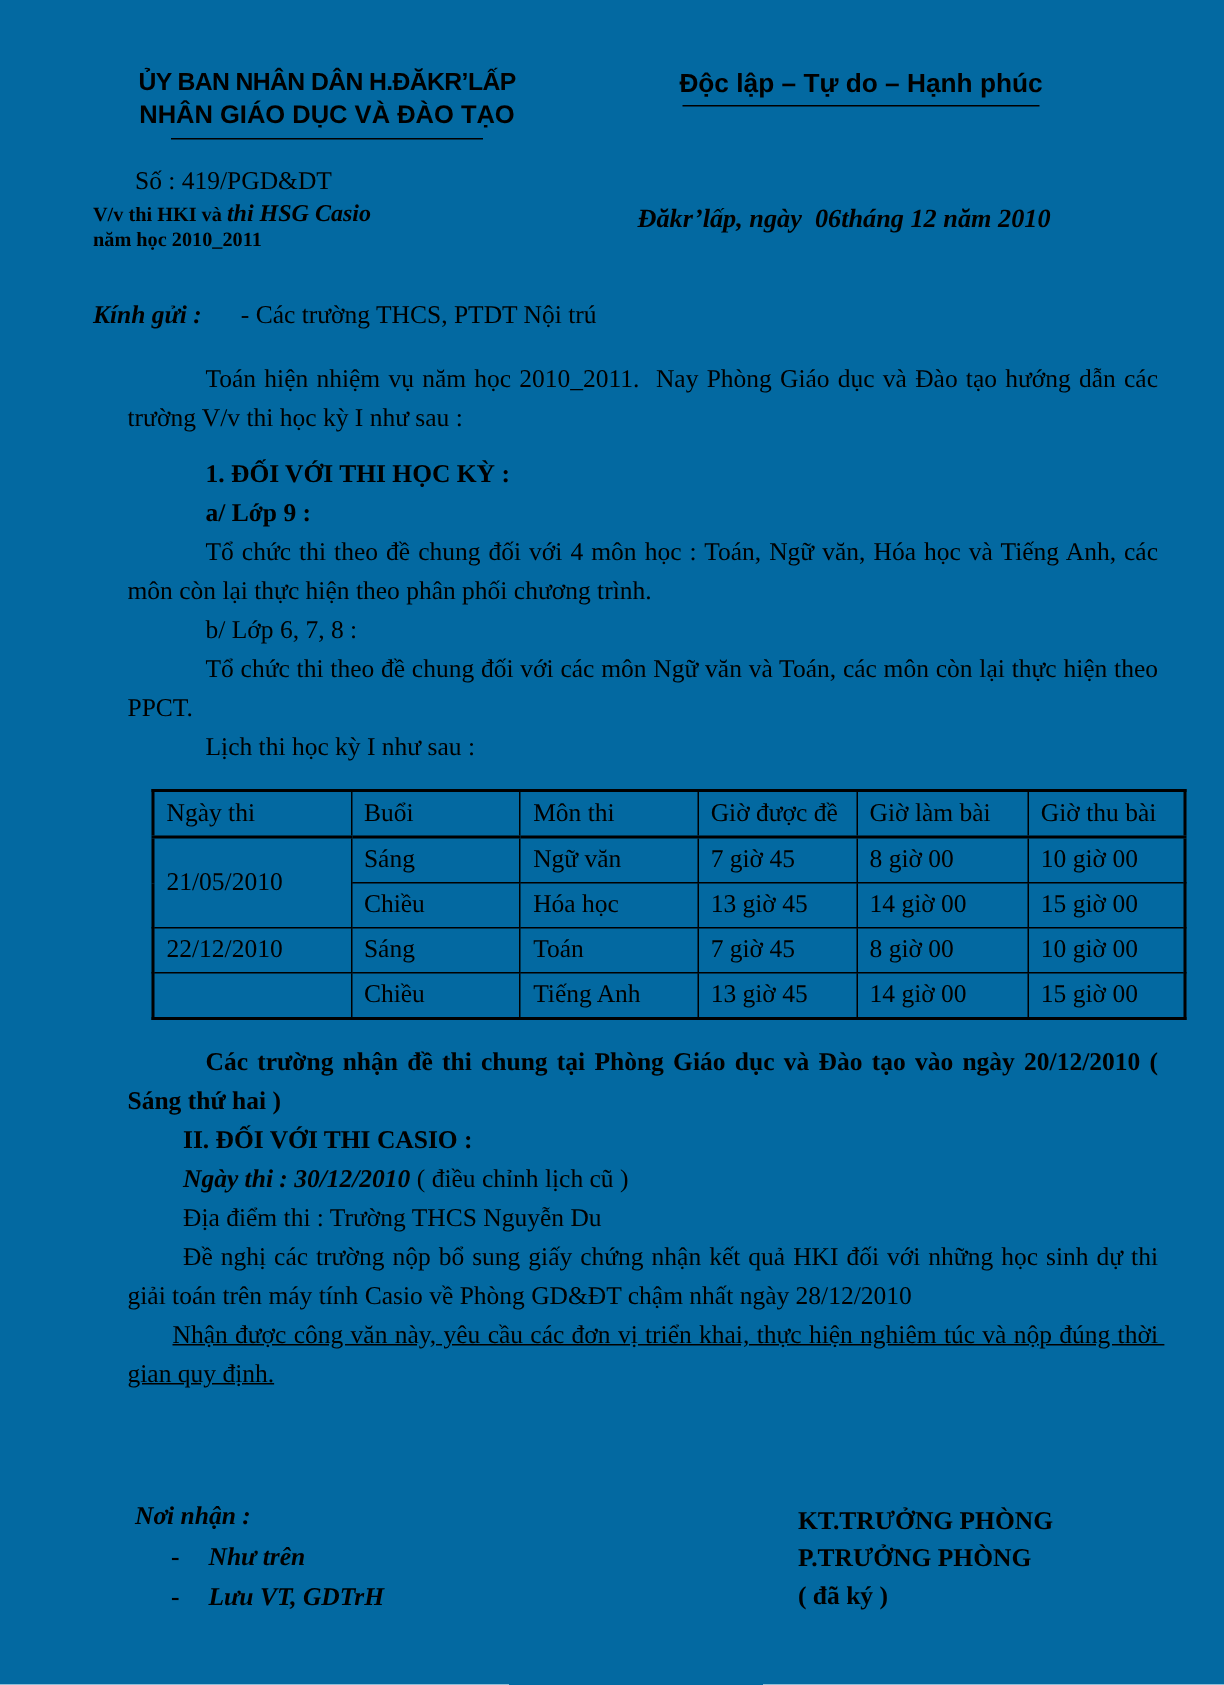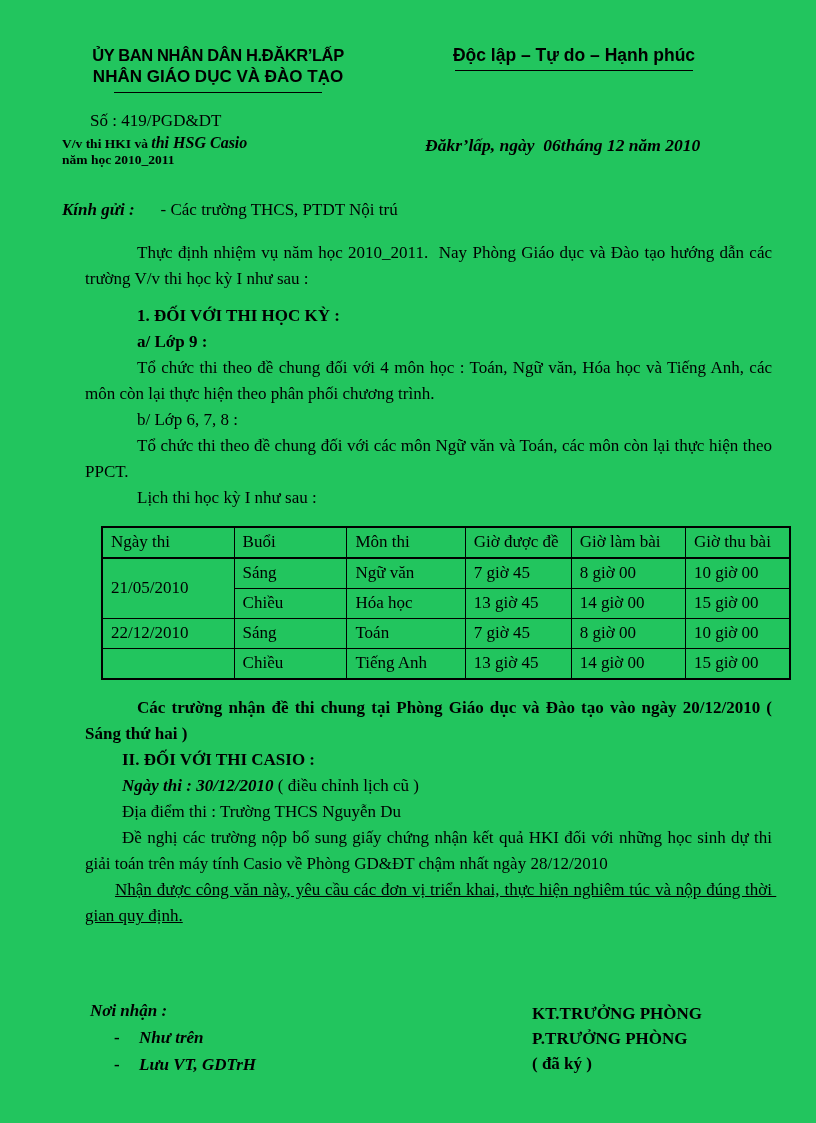--- a/index.html
+++ b/index.html
@@ -4,21 +4,21 @@
 <style>
   html, body {
     margin: 0;
     padding: 0;
     background: #ffffff;
   }
   .page {
     position: relative;
     width: 816px;
     height: 1123px;
-    background: #22c55e;
+    background: #0369a1;
     box-sizing: border-box;
     padding: 44px 42px 40px 62px;
     font-family: "Liberation Serif", "DejaVu Serif", serif;
     color: #000000;
     overflow: hidden;
   }
   
   .header {
     display: flex;
     align-items: flex-start;
@@ -208,21 +208,21 @@
       <div class="vv-line2">năm học 2010_2011</div>
     </div>
     <div class="meta-right">Đăkr’lấp, ngày  06tháng 12 năm 2010</div>
   </div>
 
   <div class="kinhgui">
     <span class="label">Kính gửi :</span><span>- Các trường THCS, PTDT Nội trú</span>
   </div>
 
   <div class="bodytext">
-    <p class="para">Thực định nhiệm vụ năm học 2010_2011.  Nay Phòng Giáo dục và Đào tạo hướng dẫn các trường V/v thi học kỳ I như sau :</p>
+    <p class="para">Toán hiện nhiệm vụ năm học 2010_2011.  Nay Phòng Giáo dục và Đào tạo hướng dẫn các trường V/v thi học kỳ I như sau :</p>
 
     <p class="para no-justify b sec1-gap">1. ĐỐI VỚI THI HỌC KỲ :</p>
     <p class="para no-justify b">a/ Lớp 9 :</p>
     <p class="para">Tổ chức thi theo đề chung đối với 4 môn học : Toán, Ngữ văn, Hóa học và Tiếng Anh, các môn còn lại thực hiện theo phân phối chương trình.</p>
     <p class="para no-justify">b/ Lớp 6, 7, 8 :</p>
     <p class="para">Tổ chức thi theo đề chung đối với các môn Ngữ văn và Toán, các môn còn lại thực hiện theo PPCT.</p>
     <p class="para no-justify">Lịch thi học kỳ I như sau :</p>
 
     <div class="sched-wrap">
       <table class="sched">

